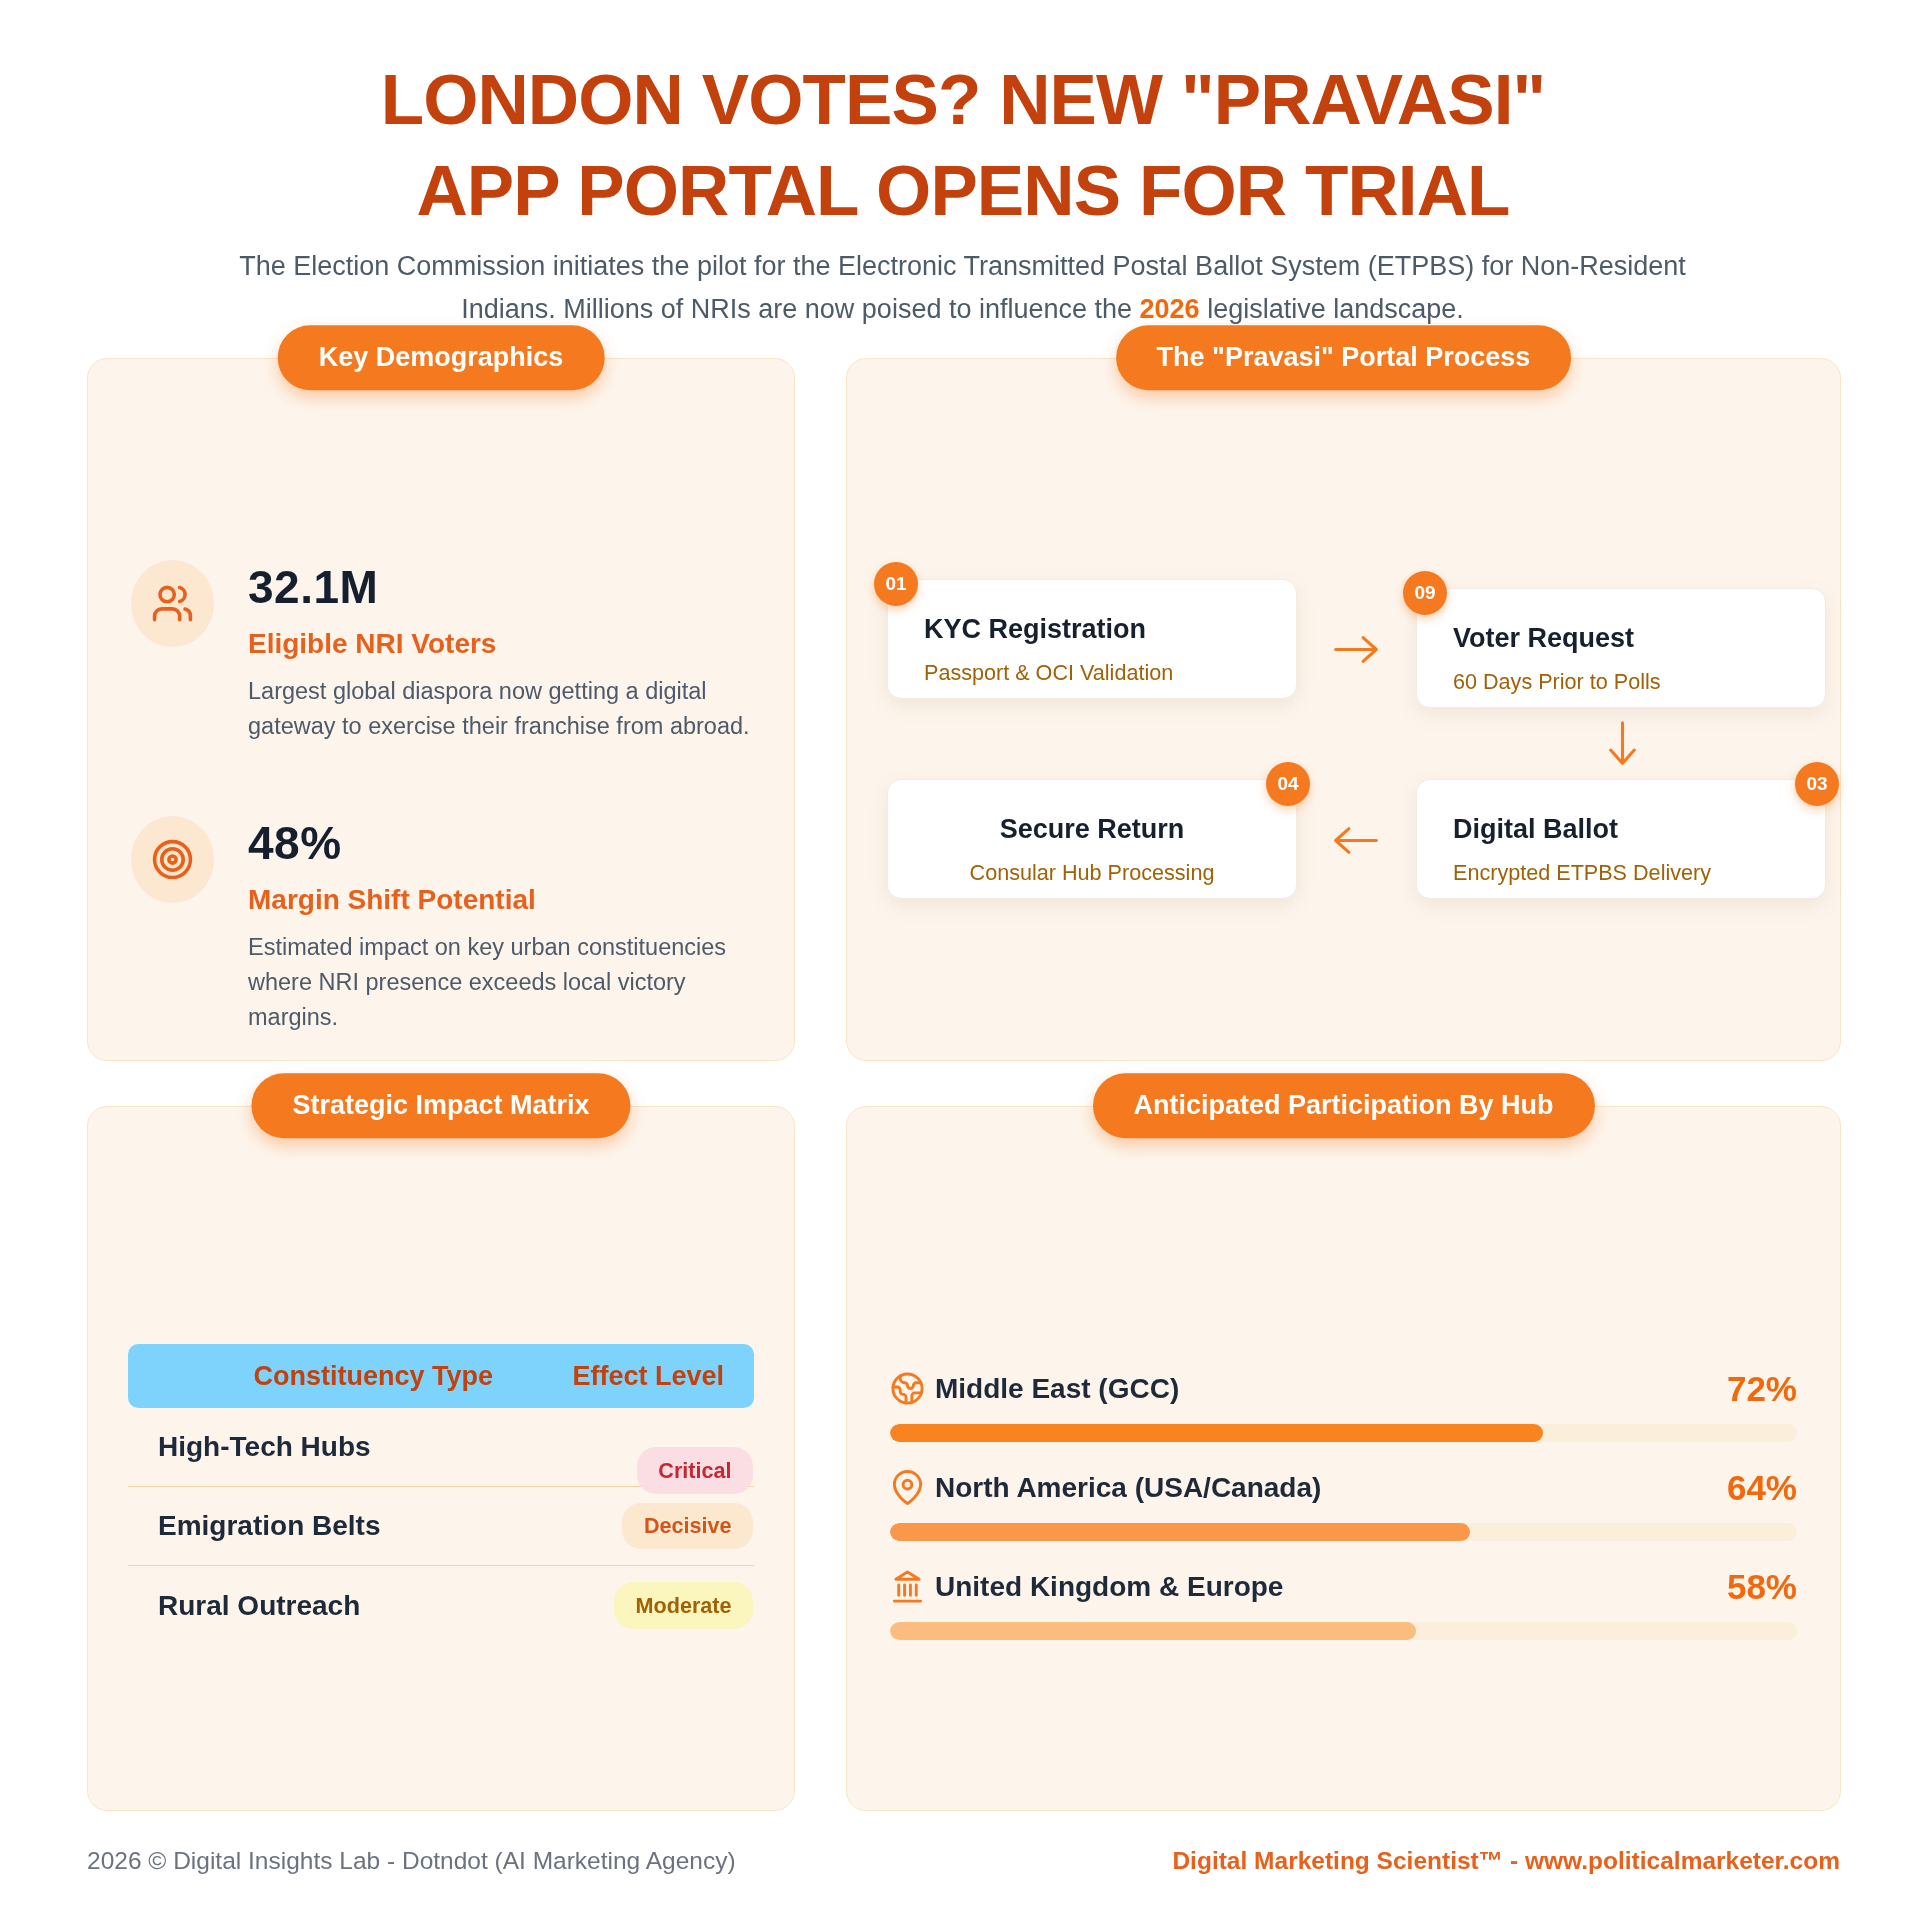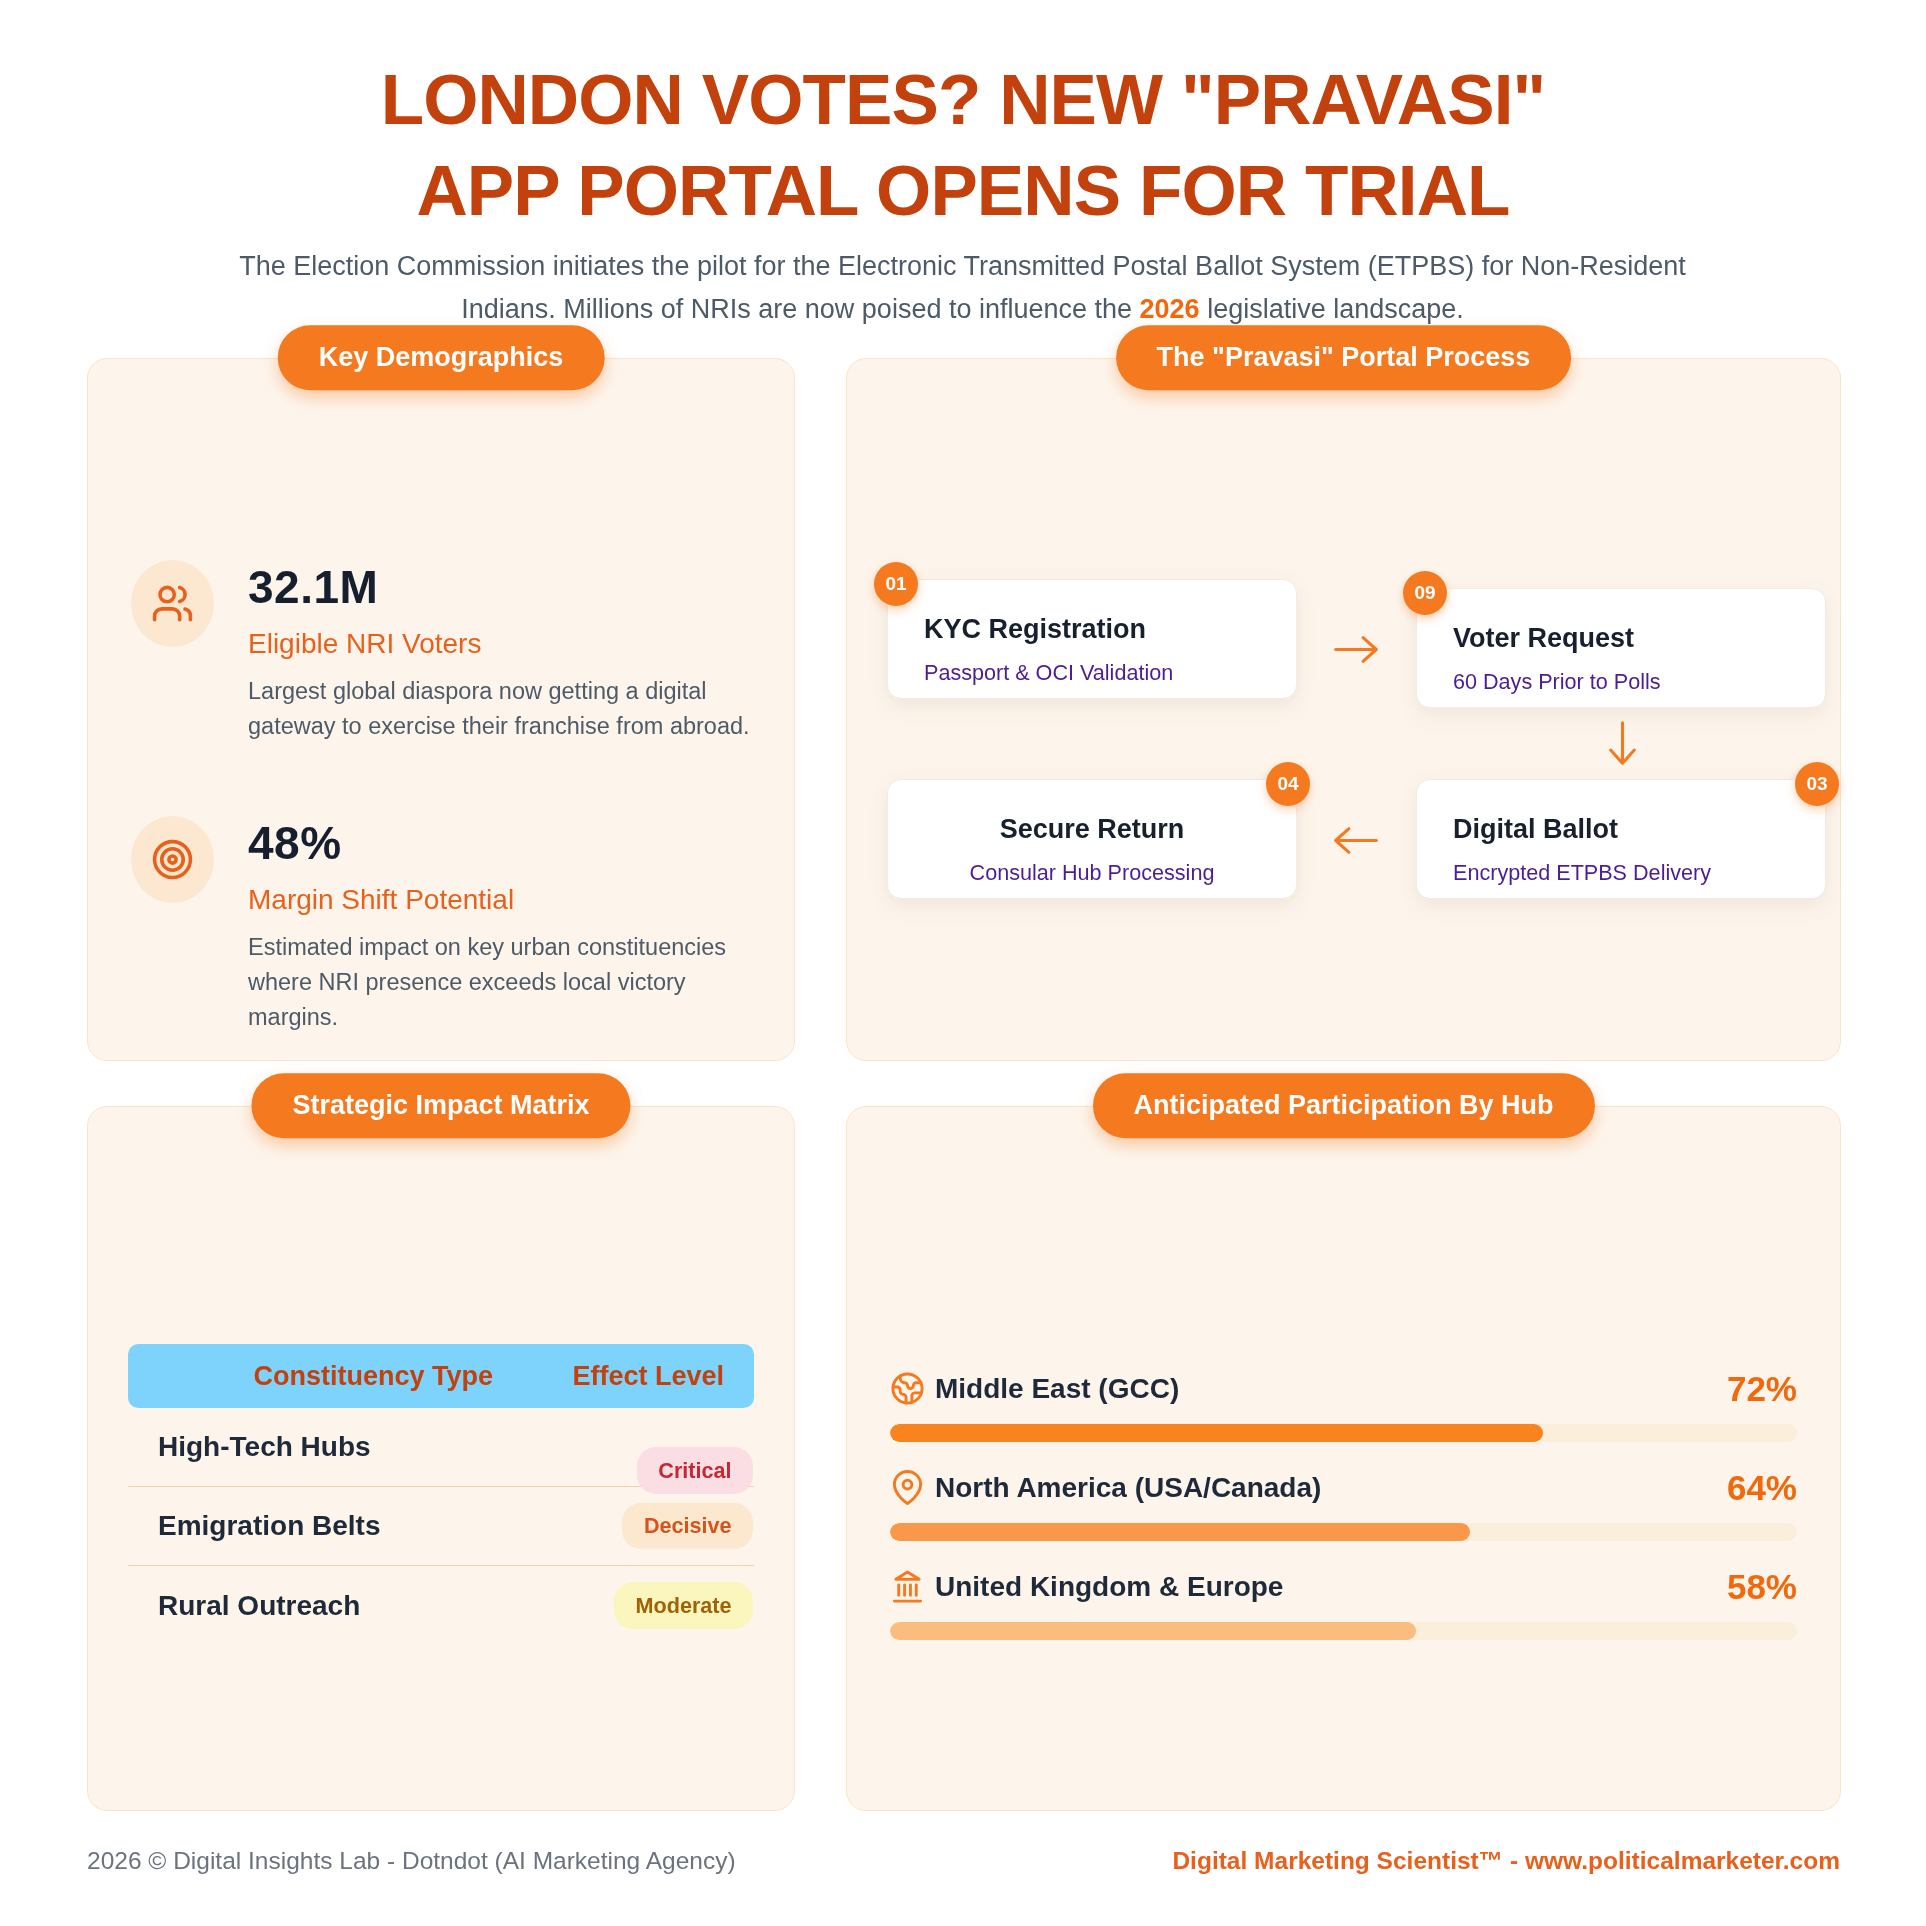--- a/index.html
+++ b/index.html
@@ -28,33 +28,33 @@
                 box-shadow:0 7.5px 16px rgba(244,121,31,0.35); }
 
   
   .demo-body { padding:201px 43px 0 43px; }
   .demo-item { display:flex; align-items:flex-start; gap:34px; margin-bottom:71px; }
   .demo-icon-circle { flex:0 0 auto; width:83px; height:87px; border-radius:50%;
                       background:#FCE7D0; display:flex; align-items:center; justify-content:center; }
   .demo-icon-circle svg { width:43px; height:43px; stroke:#E8611C; fill:none;
                           stroke-width:2; stroke-linecap:round; stroke-linejoin:round; }
   .demo-value { font-size:46px; font-weight:700; color:#151F2E; letter-spacing:0.5px; }
-  .demo-label { font-size:28px; font-weight:400; color:#E8611C; margin-top:14px; }
+  .demo-label { font-size:28px; font-weight:700; color:#E8611C; margin-top:14px; }
   .demo-desc  { font-size:23.5px; color:#4D5A68; line-height:1.5; margin-top:14px; max-width:560px; }
 
   
   .step { position:absolute; width:410px; height:120px; background:#ffffff;
           border:0.9px solid #F2ECE3; border-radius:14px; padding:34px 36px 0 36px;
           box-shadow:0 6.6px 19px rgba(125,95,62,0.10); }
   #step-1 { left:40px;   top:220px; }
   #step-2 { left:569px; top:229px; }
   #step-3 { left:569px; top:420px; }
   #step-4 { left:40px;   top:420px;text-align:center; }
   .step-title { font-size:27px; font-weight:700; color:#17202E; }
-  .step-sub   { font-size:21.6px; color:#4c1d95; margin-top:15px; }
+  .step-sub   { font-size:21.6px; color:#a16207; margin-top:15px; }
   .step-num { position:absolute; width:44px; height:44px; border-radius:50%;
               background:#F4791F; color:#ffffff; font-size:19px; font-weight:700;
               display:flex; align-items:center; justify-content:center;
               box-shadow:0 3.8px 9.4px rgba(244,121,31,0.35); }
   .num-tl { top:-18px; left:-14px; }
   .num-tr { top:-18px; right:-14px; }
   .flow-arrow { position:absolute; }
   .flow-arrow svg { stroke:#F4791F; fill:none; stroke-width:6.5; stroke-linecap:round; stroke-linejoin:round; }
   #arrow-right { left:483px; top:271px; }
   #arrow-down  { left:756px; top:358px; }

